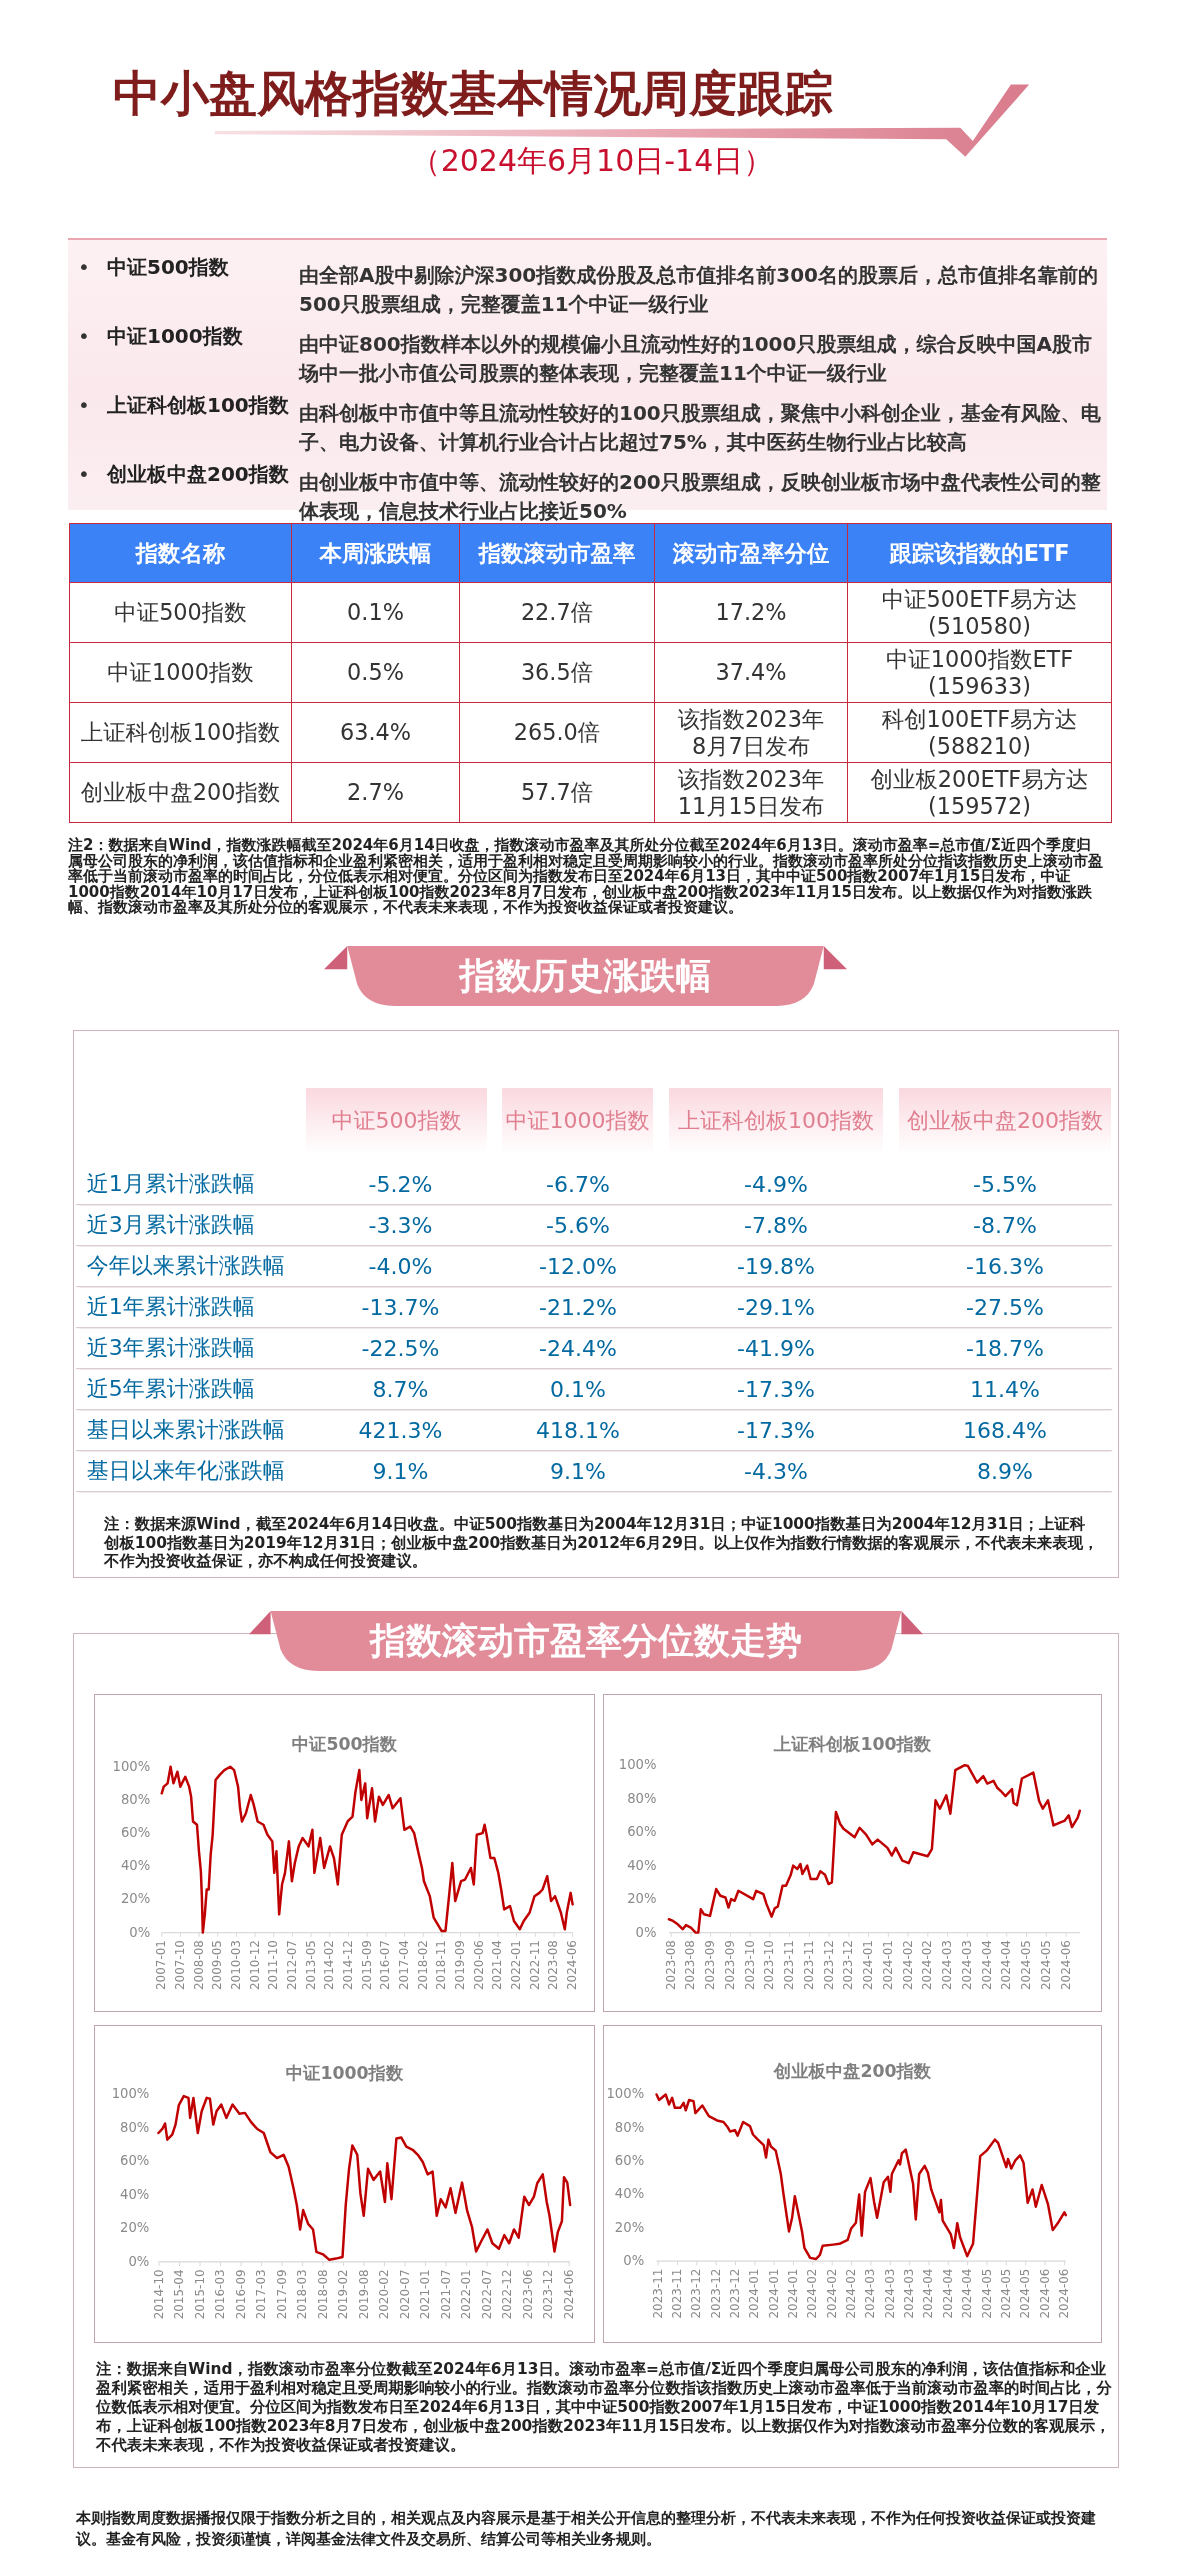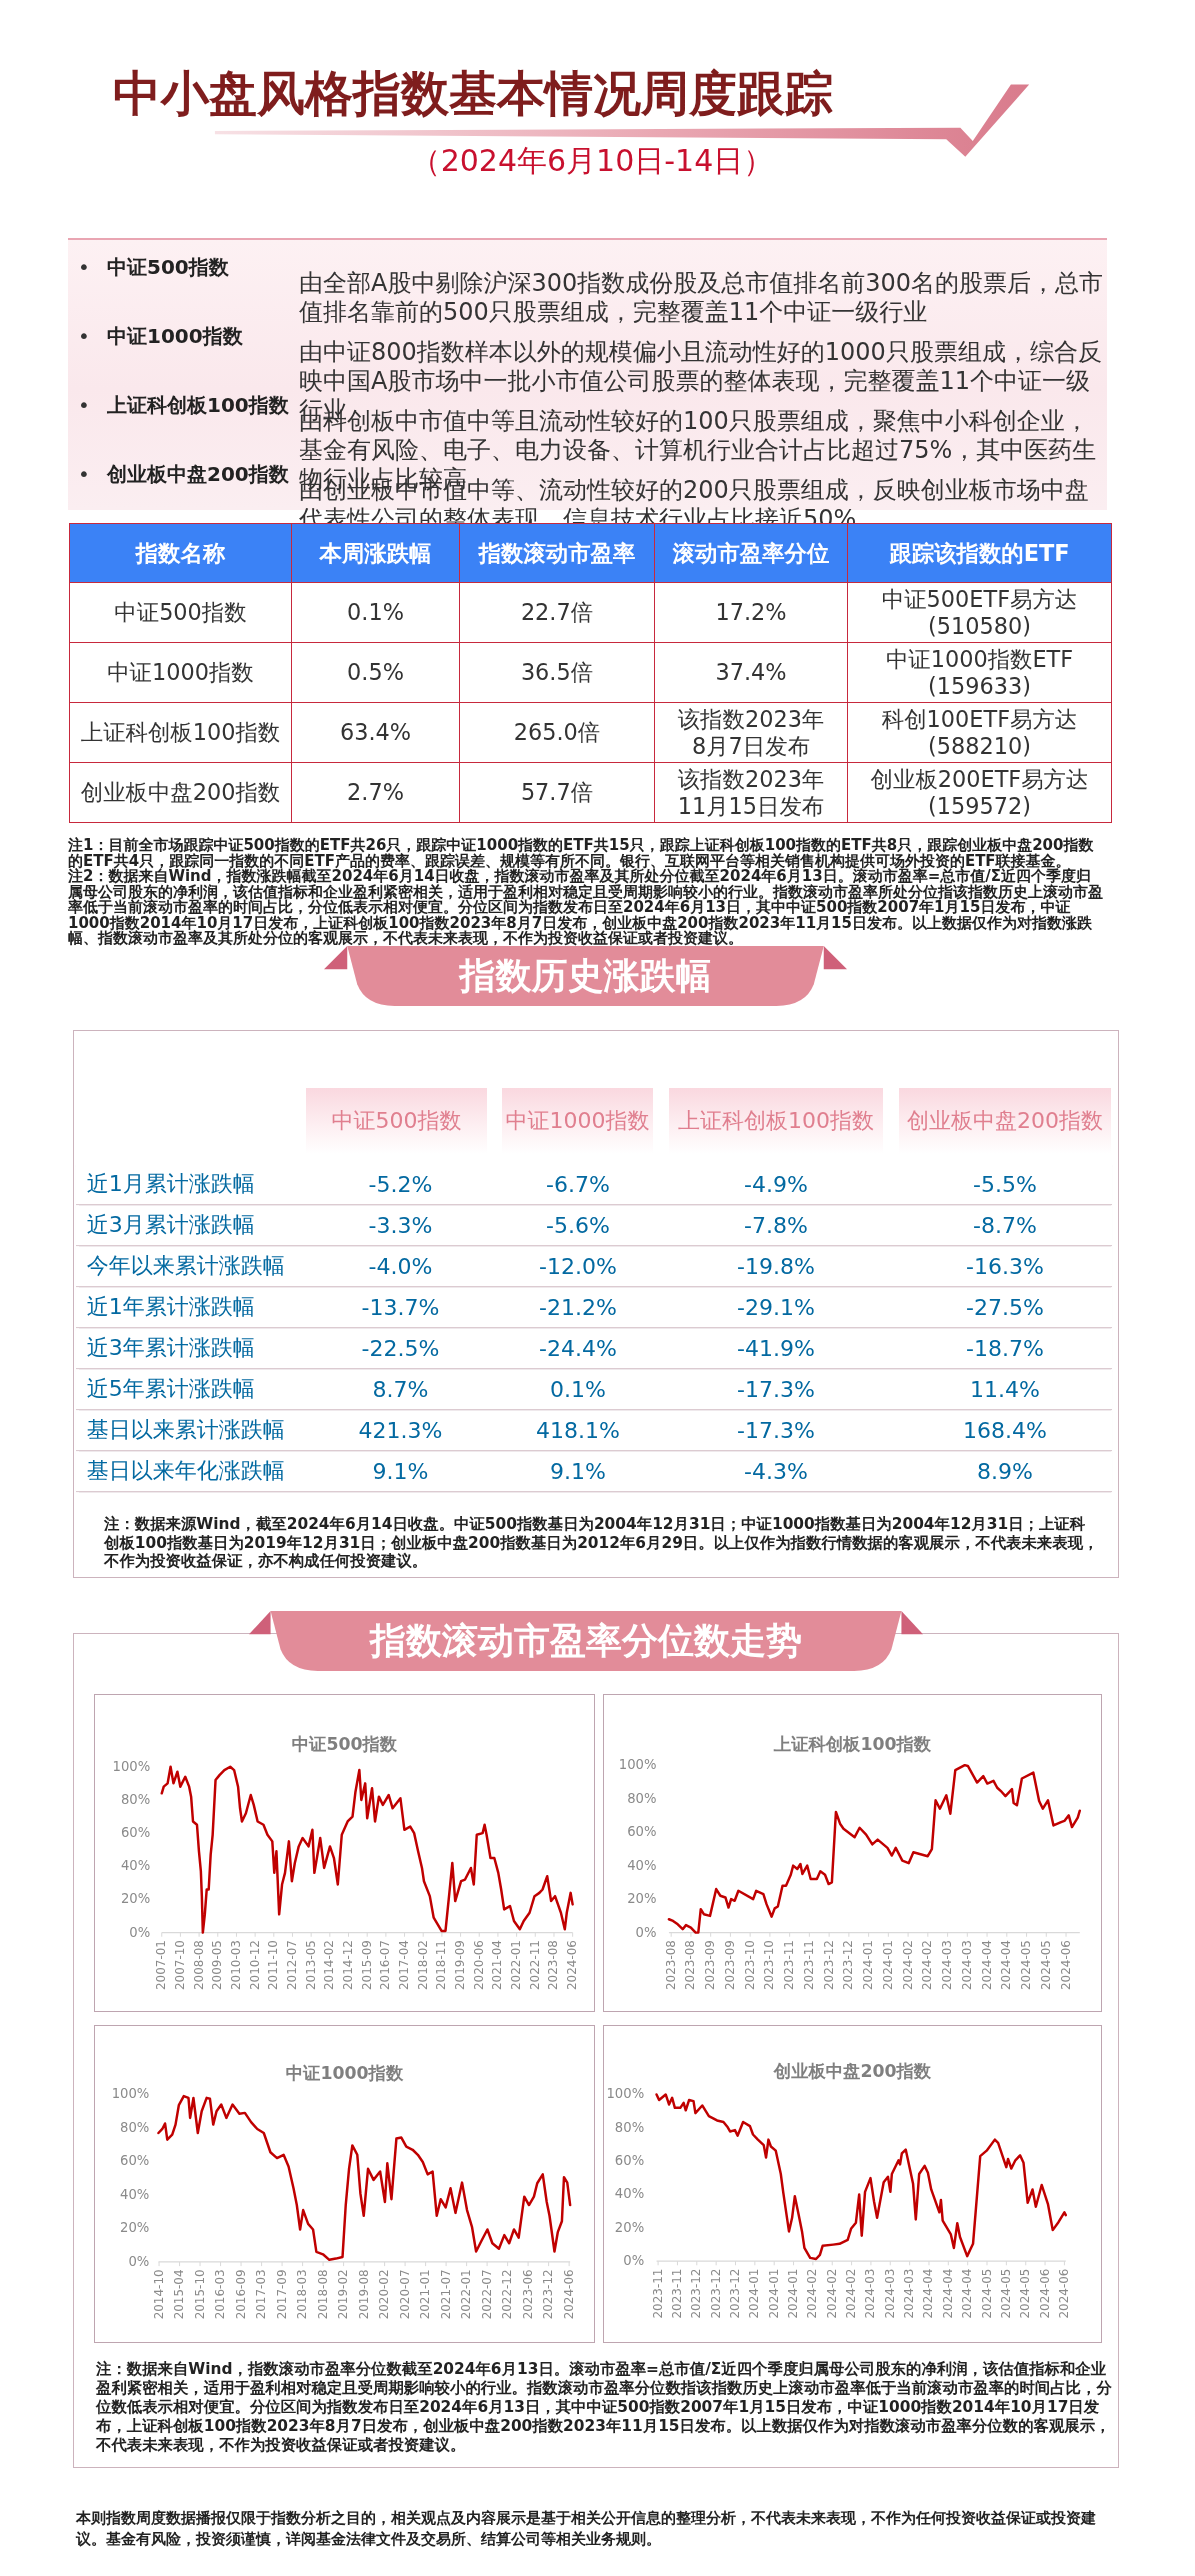--- a/index.html
+++ b/index.html
@@ -13,21 +13,21 @@
   .date { position:absolute; top:144px; left:0; width:1184px; text-align:center;
           font-size:30px; color:#c8102e; line-height:33px; z-index:2; }
 
   
   .intro { position:absolute; left:68px; top:238px; width:1039px; height:272px; box-sizing:border-box;
            border-top:2.5px solid #e9a5b2; background:linear-gradient(180deg,#fdf1f3 0%,#fae8ec 55%,#fbeef1 100%); }
   .intro-item { position:absolute; left:0; width:100%; height:58px; }
   .bullet { position:absolute; left:10px; top:0; width:11.6px; line-height:29px; font-size:20px; color:#333; }
   .bullet::before { content:"\2022"; }
   .intro-label { position:absolute; left:39px; top:0; font-size:20px; font-weight:bold; line-height:29px; color:#222; white-space:nowrap; }
-  .intro-desc { position:absolute; left:231px; top:16px; width:807px; font-size:24px; line-height:29px; color:#333; }
+  .intro-desc { position:absolute; left:231px; top:8px; width:807px; font-size:20px; line-height:29px; color:#333;font-weight:bold; }
 
   
   table.summary { position:absolute; left:69px; top:523px; width:1043px; border-collapse:collapse; table-layout:fixed; }
   table.summary th, table.summary td { border:1.7px solid #c7293d; text-align:center; vertical-align:middle; padding:0; }
   table.summary th { background:#3b82f6; color:#fff; font-weight:bold; font-size:22.4px; height:58px; }
   table.summary td { height:59px; font-size:22.4px; color:#333; line-height:27px; background:#fff; }
   table.summary td div:empty { display:none; }
 
   .notes { position:absolute; left:68px; top:838px; width:1036px; font-size:15px; line-height:15.5px;
            font-weight:bold; color:#222; }
@@ -170,21 +170,20 @@
       </td>
       <td>
         <div>创业板200ETF易方达</div>
         <div>(159572)</div>
       </td>
     </tr>
   </tbody>
 </table>
 
 <div class="notes">
-  <p>注1：目前全市场跟踪中证500指数的ETF共26只，跟踪中证1000指数的ETF共15只，跟踪上证科创板100指数的ETF共8只，跟踪创业板中盘200指数的ETF共4只，跟踪同一指数的不同ETF产品的费率、跟踪误差、规模等有所不同。银行、互联网平台等相关销售机构提供可场外投资的ETF联接基金。</p>
   <p>注2：数据来自Wind，指数涨跌幅截至2024年6月14日收盘，指数滚动市盈率及其所处分位截至2024年6月13日。滚动市盈率=总市值/Σ近四个季度归属母公司股东的净利润，该估值指标和企业盈利紧密相关，适用于盈利相对稳定且受周期影响较小的行业。指数滚动市盈率所处分位指该指数历史上滚动市盈率低于当前滚动市盈率的时间占比，分位低表示相对便宜。分位区间为指数发布日至2024年6月13日，其中中证500指数2007年1月15日发布，中证1000指数2014年10月17日发布，上证科创板100指数2023年8月7日发布，创业板中盘200指数2023年11月15日发布。以上数据仅作为对指数涨跌幅、指数滚动市盈率及其所处分位的客观展示，不代表未来表现，不作为投资收益保证或者投资建议。</p>
 </div>
 
 <div class="sec-box" style="top:1030px;height:548px;"></div>
 <div class="banner" style="left:324px;top:946px;width:523px;height:60px;">
   <svg width="523" height="60" viewBox="0 0 630 72">
     <polygon points="0,28 28,0 28,28" fill="#cf6079"></polygon>
     <polygon points="602,0 630,28 602,28" fill="#cf6079"></polygon>
     <path d="M28,0 L602,0 L590,46 Q580,72 545,72 L85,72 Q50,72 40,46 Z" fill="#e28c99"></path>
   </svg>

